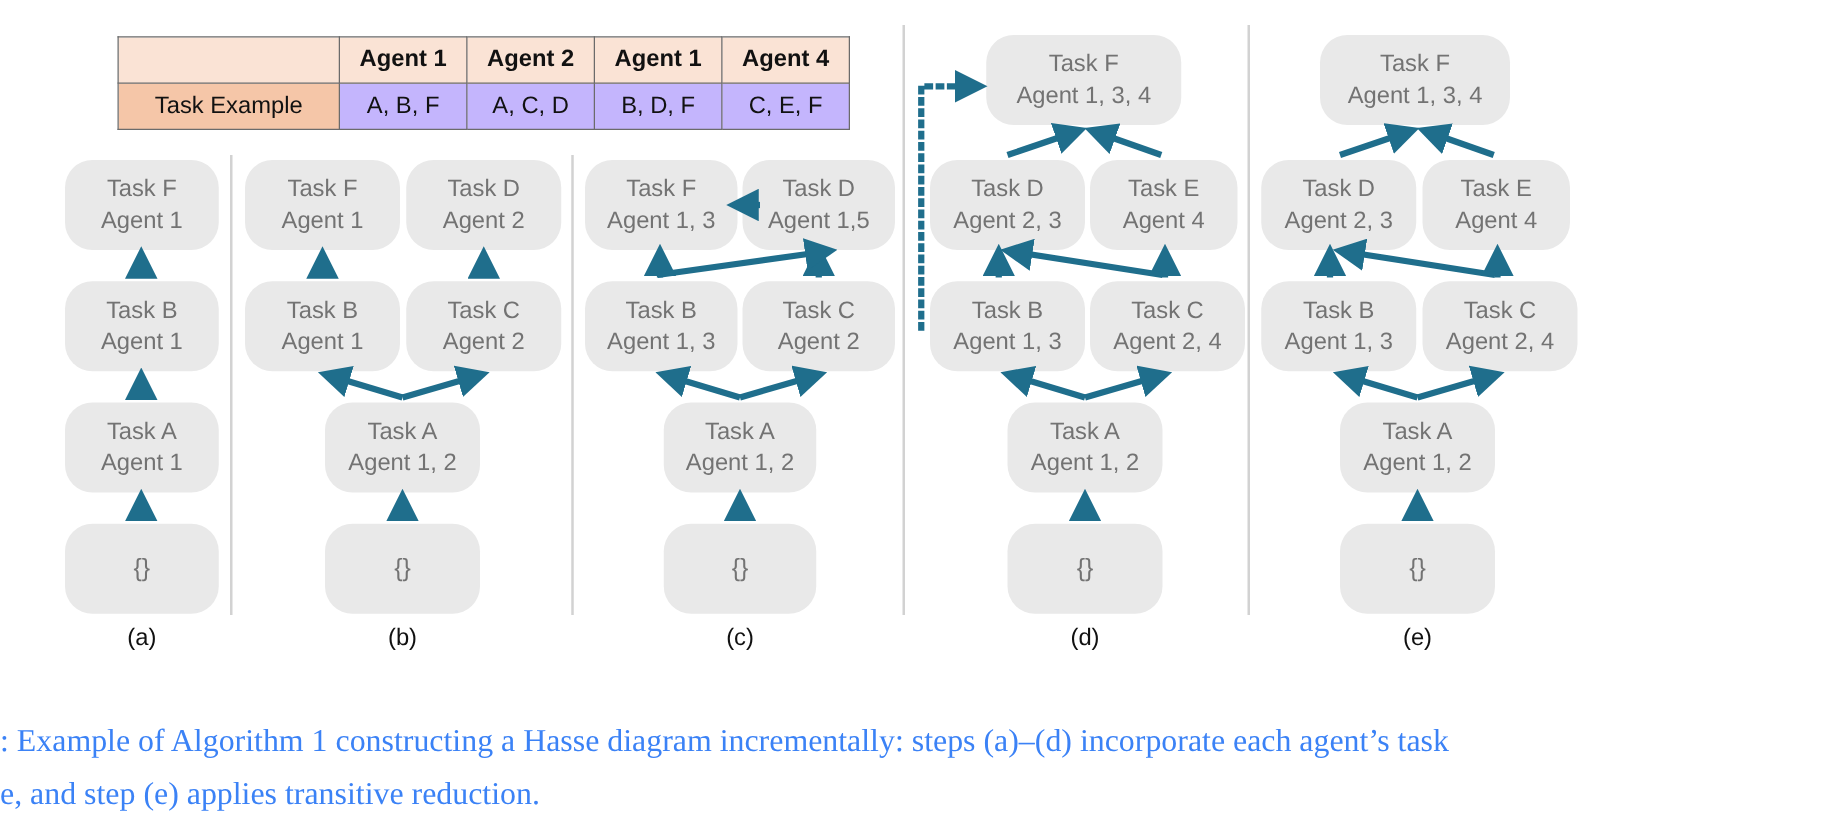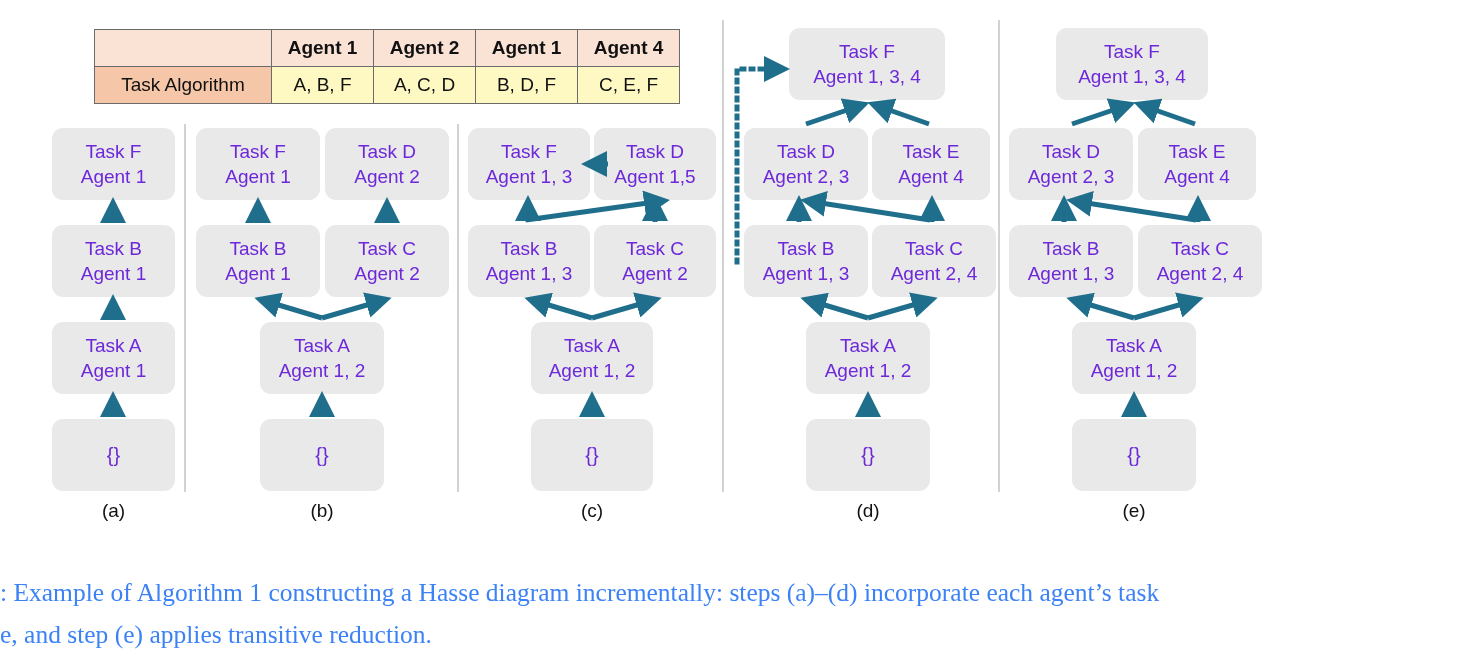--- a/index.html
+++ b/index.html
@@ -39,41 +39,41 @@
   #seq-table .hdr-cell {
     background: #fae3d5;
     font-weight: bold;
     width: 101px;
   }
   #seq-table .row-label {
     background: #f5c6a8;
     width: 176px;
   }
   #seq-table .row-cell {
-    background: #fef9c3;
+    background: #c4b5fd;
     width: 101px;
   }
 
   
   .panel {
     position: absolute;
     top: 0;
     left: 0;
   }
   .node {
     position: absolute;
     background: #e9e9e9;
-    border-radius: 11px;
+    border-radius: 22px;
     display: flex;
     flex-direction: column;
     align-items: center;
     justify-content: center;
     font-size: 19px;
     line-height: 1.33;
-    color: #6d28d9;
+    color: #737373;
     text-align: center;
     box-sizing: border-box;
   }
   .node .l1, .node .l2 {
     display: block;
     white-space: nowrap;
   }
   .empty-node {
     font-size: 20px;
   }
@@ -124,21 +124,21 @@
 <table id="seq-table">
   <tbody>
     <tr>
       <td class="hdr-blank"></td>
       <td class="hdr-cell">Agent 1</td>
       <td class="hdr-cell">Agent 2</td>
       <td class="hdr-cell">Agent 1</td>
       <td class="hdr-cell">Agent 4</td>
     </tr>
     <tr>
-      <td class="row-label">Task Algorithm</td>
+      <td class="row-label">Task Example</td>
       <td class="row-cell">A, B, F</td>
       <td class="row-cell">A, C, D</td>
       <td class="row-cell">B, D, F</td>
       <td class="row-cell">C, E, F</td>
     </tr>
   </tbody>
 </table>
 
 <div class="divider" style="left:184px; top:124px; height:368px;"></div>
 <div class="divider" style="left:457px; top:124px; height:368px;"></div>

